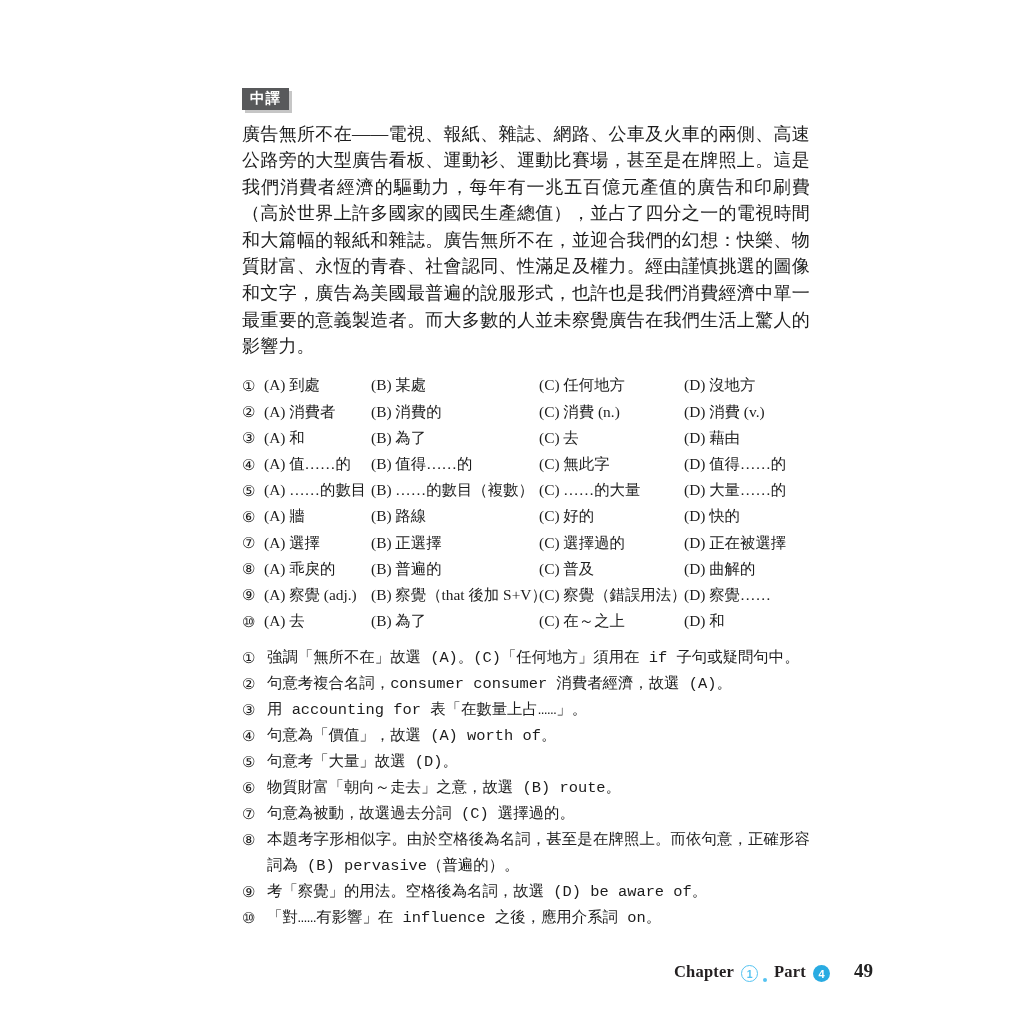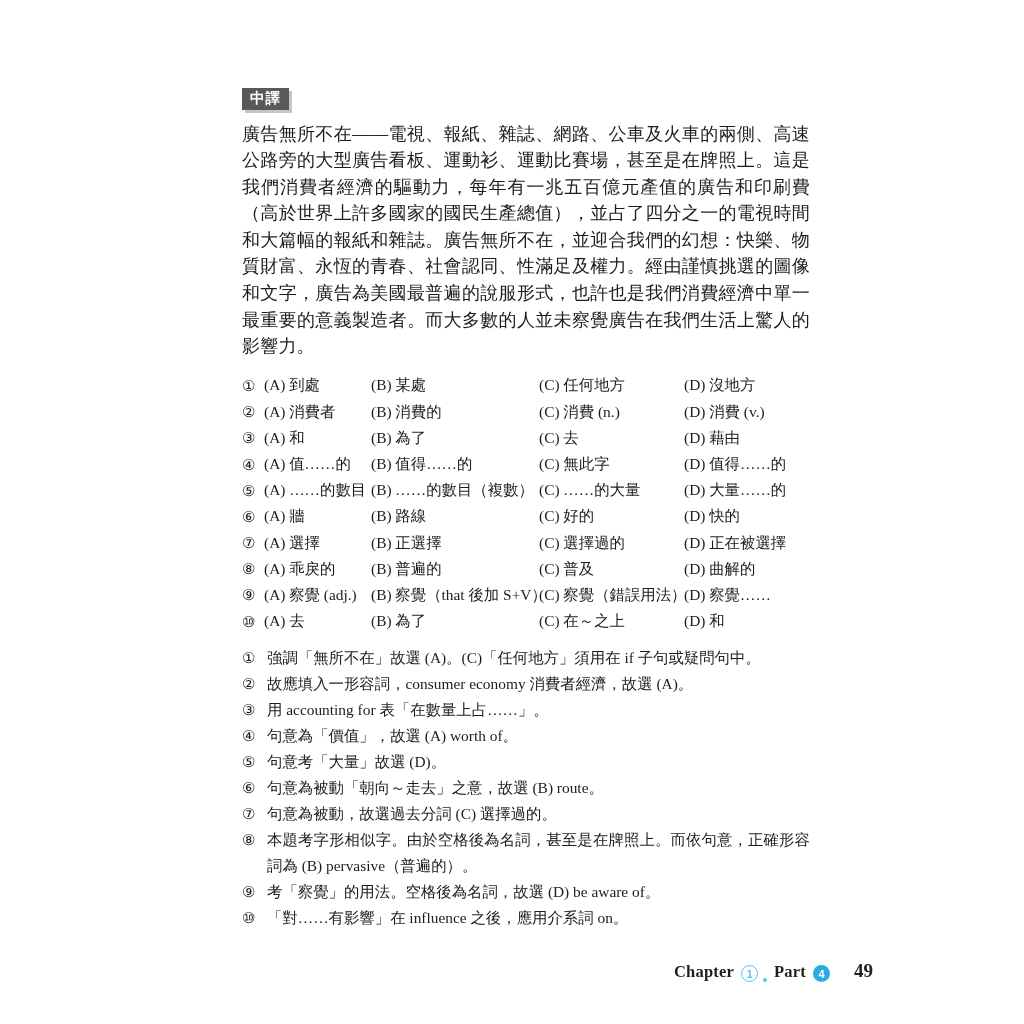--- a/index.html
+++ b/index.html
@@ -73,20 +73,21 @@
   }
   .expl-num {
     flex: none;
     width: 25px;
     font-size: 15px;
   }
   .expl-text {
     flex: 1;
     text-align: justify;
     text-justify: inter-ideograph;
+    font-family: Liberation Mono, monospace;
   }
   .footer {
     position: absolute;
     left: 674px;
     top: 960px;
     display: flex;
     align-items: flex-end;
     font-size: 16.5px;
     font-weight: bold;
     color: #231f20;
@@ -212,37 +213,37 @@
     </div>
 
 
     <div class="expl-list">
       <div class="expl-item">
         <span class="expl-num">①</span>
         <div class="expl-text">強調「無所不在」故選 (A)。(C)「任何地方」須用在 if 子句或疑問句中。</div>
       </div>
       <div class="expl-item">
         <span class="expl-num">②</span>
-        <div class="expl-text">故應填入一形容詞，consumer economy 消費者經濟，故選 (A)。</div>
+        <div class="expl-text">句意考複合名詞，consumer consumer 消費者經濟，故選 (A)。</div>
       </div>
       <div class="expl-item">
         <span class="expl-num">③</span>
         <div class="expl-text">用 accounting for 表「在數量上占……」。</div>
       </div>
       <div class="expl-item">
         <span class="expl-num">④</span>
         <div class="expl-text">句意為「價值」，故選 (A) worth of。</div>
       </div>
       <div class="expl-item">
         <span class="expl-num">⑤</span>
         <div class="expl-text">句意考「大量」故選 (D)。</div>
       </div>
       <div class="expl-item">
         <span class="expl-num">⑥</span>
-        <div class="expl-text">句意為被動「朝向～走去」之意，故選 (B) route。</div>
+        <div class="expl-text">物質財富「朝向～走去」之意，故選 (B) route。</div>
       </div>
       <div class="expl-item">
         <span class="expl-num">⑦</span>
         <div class="expl-text">句意為被動，故選過去分詞 (C) 選擇過的。</div>
       </div>
       <div class="expl-item">
         <span class="expl-num">⑧</span>
         <div class="expl-text">本題考字形相似字。由於空格後為名詞，甚至是在牌照上。而依句意，正確形容詞為 (B) pervasive（普遍的）。</div>
       </div>
       <div class="expl-item">

